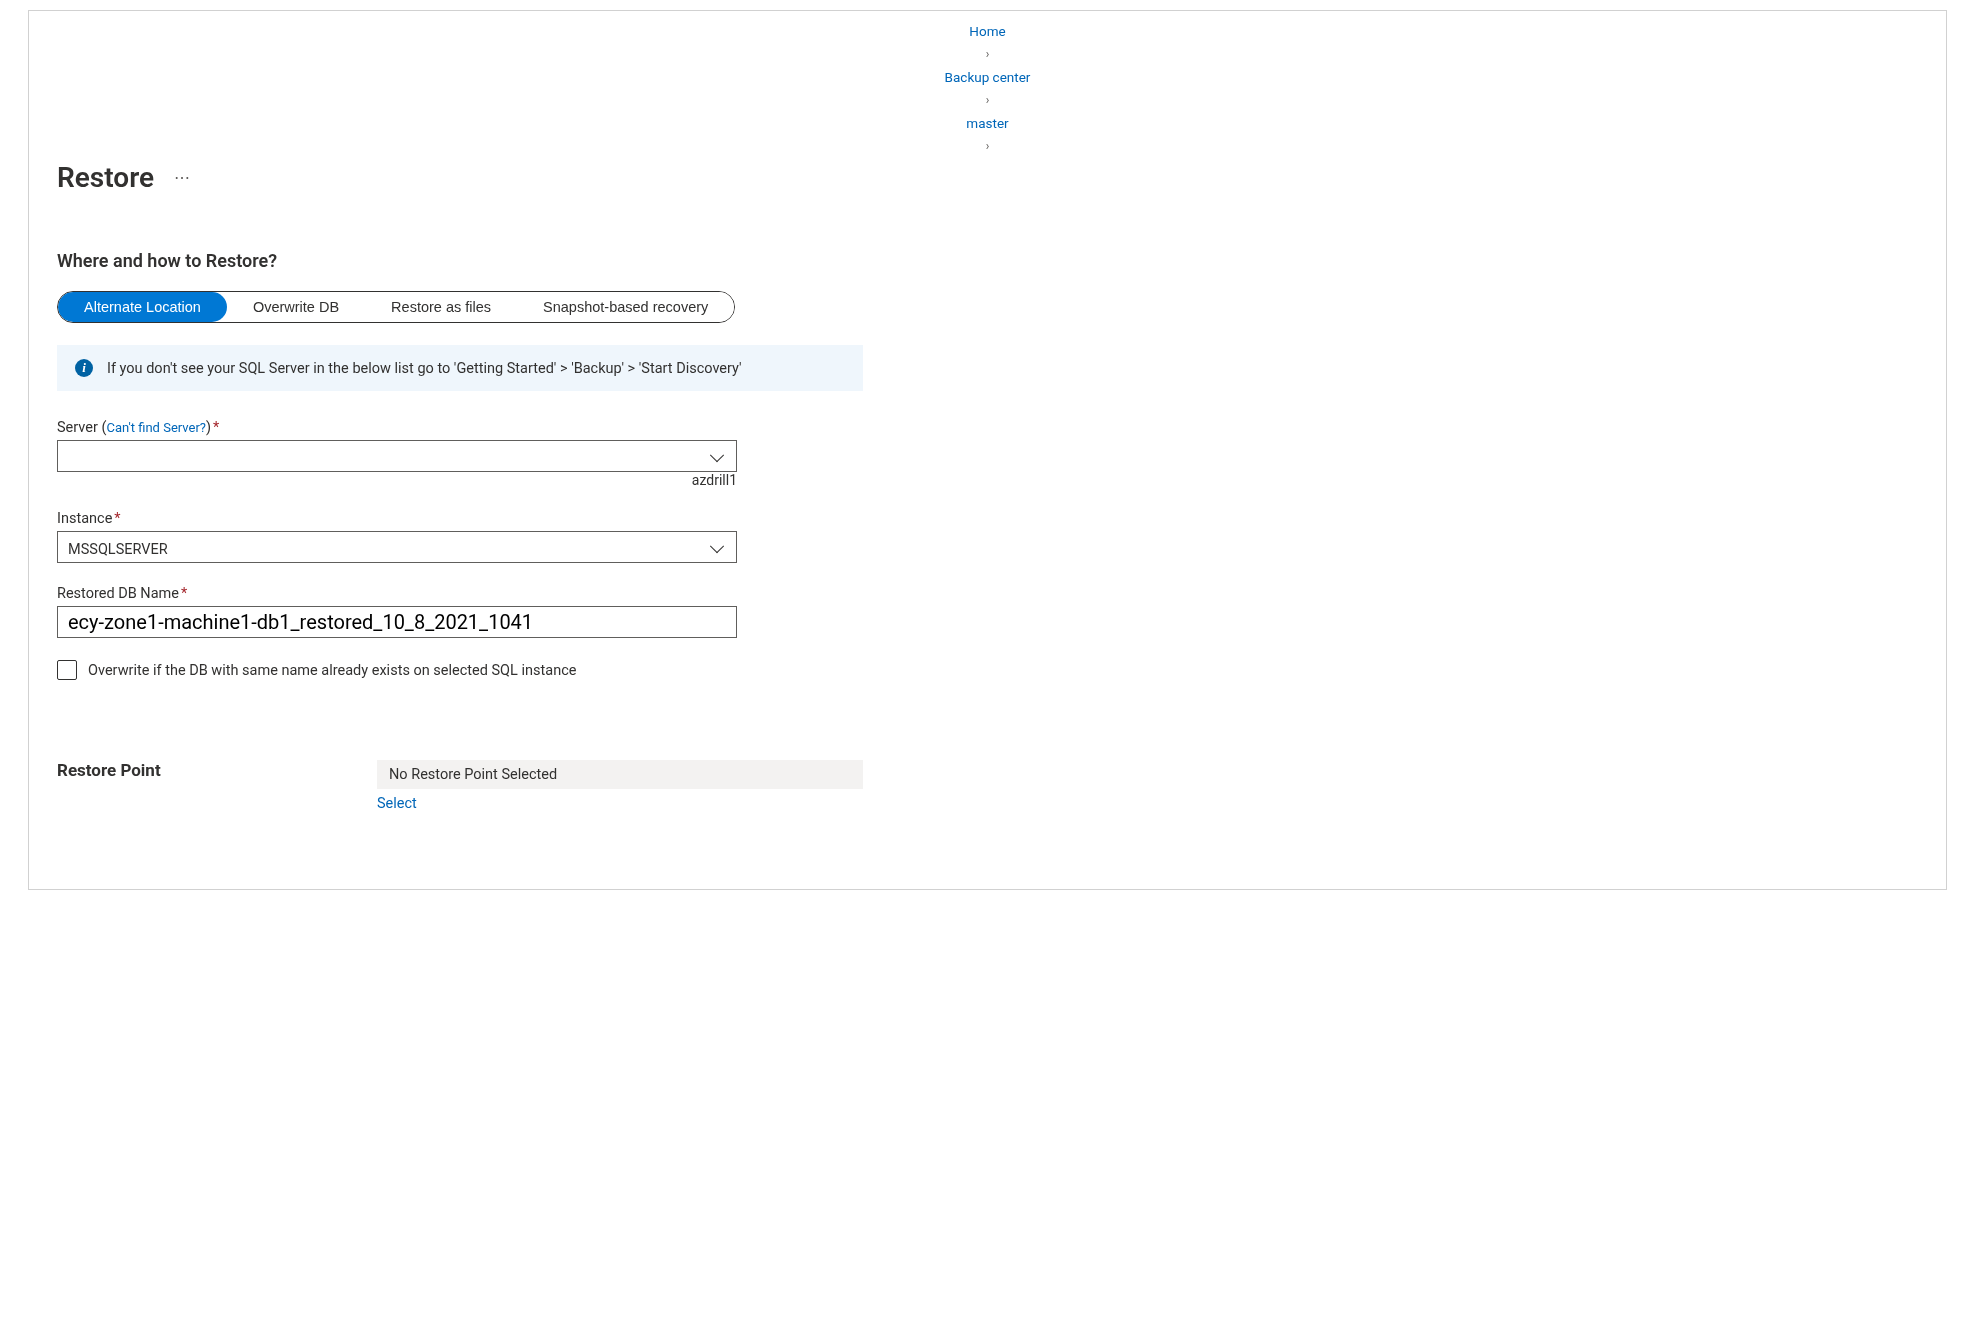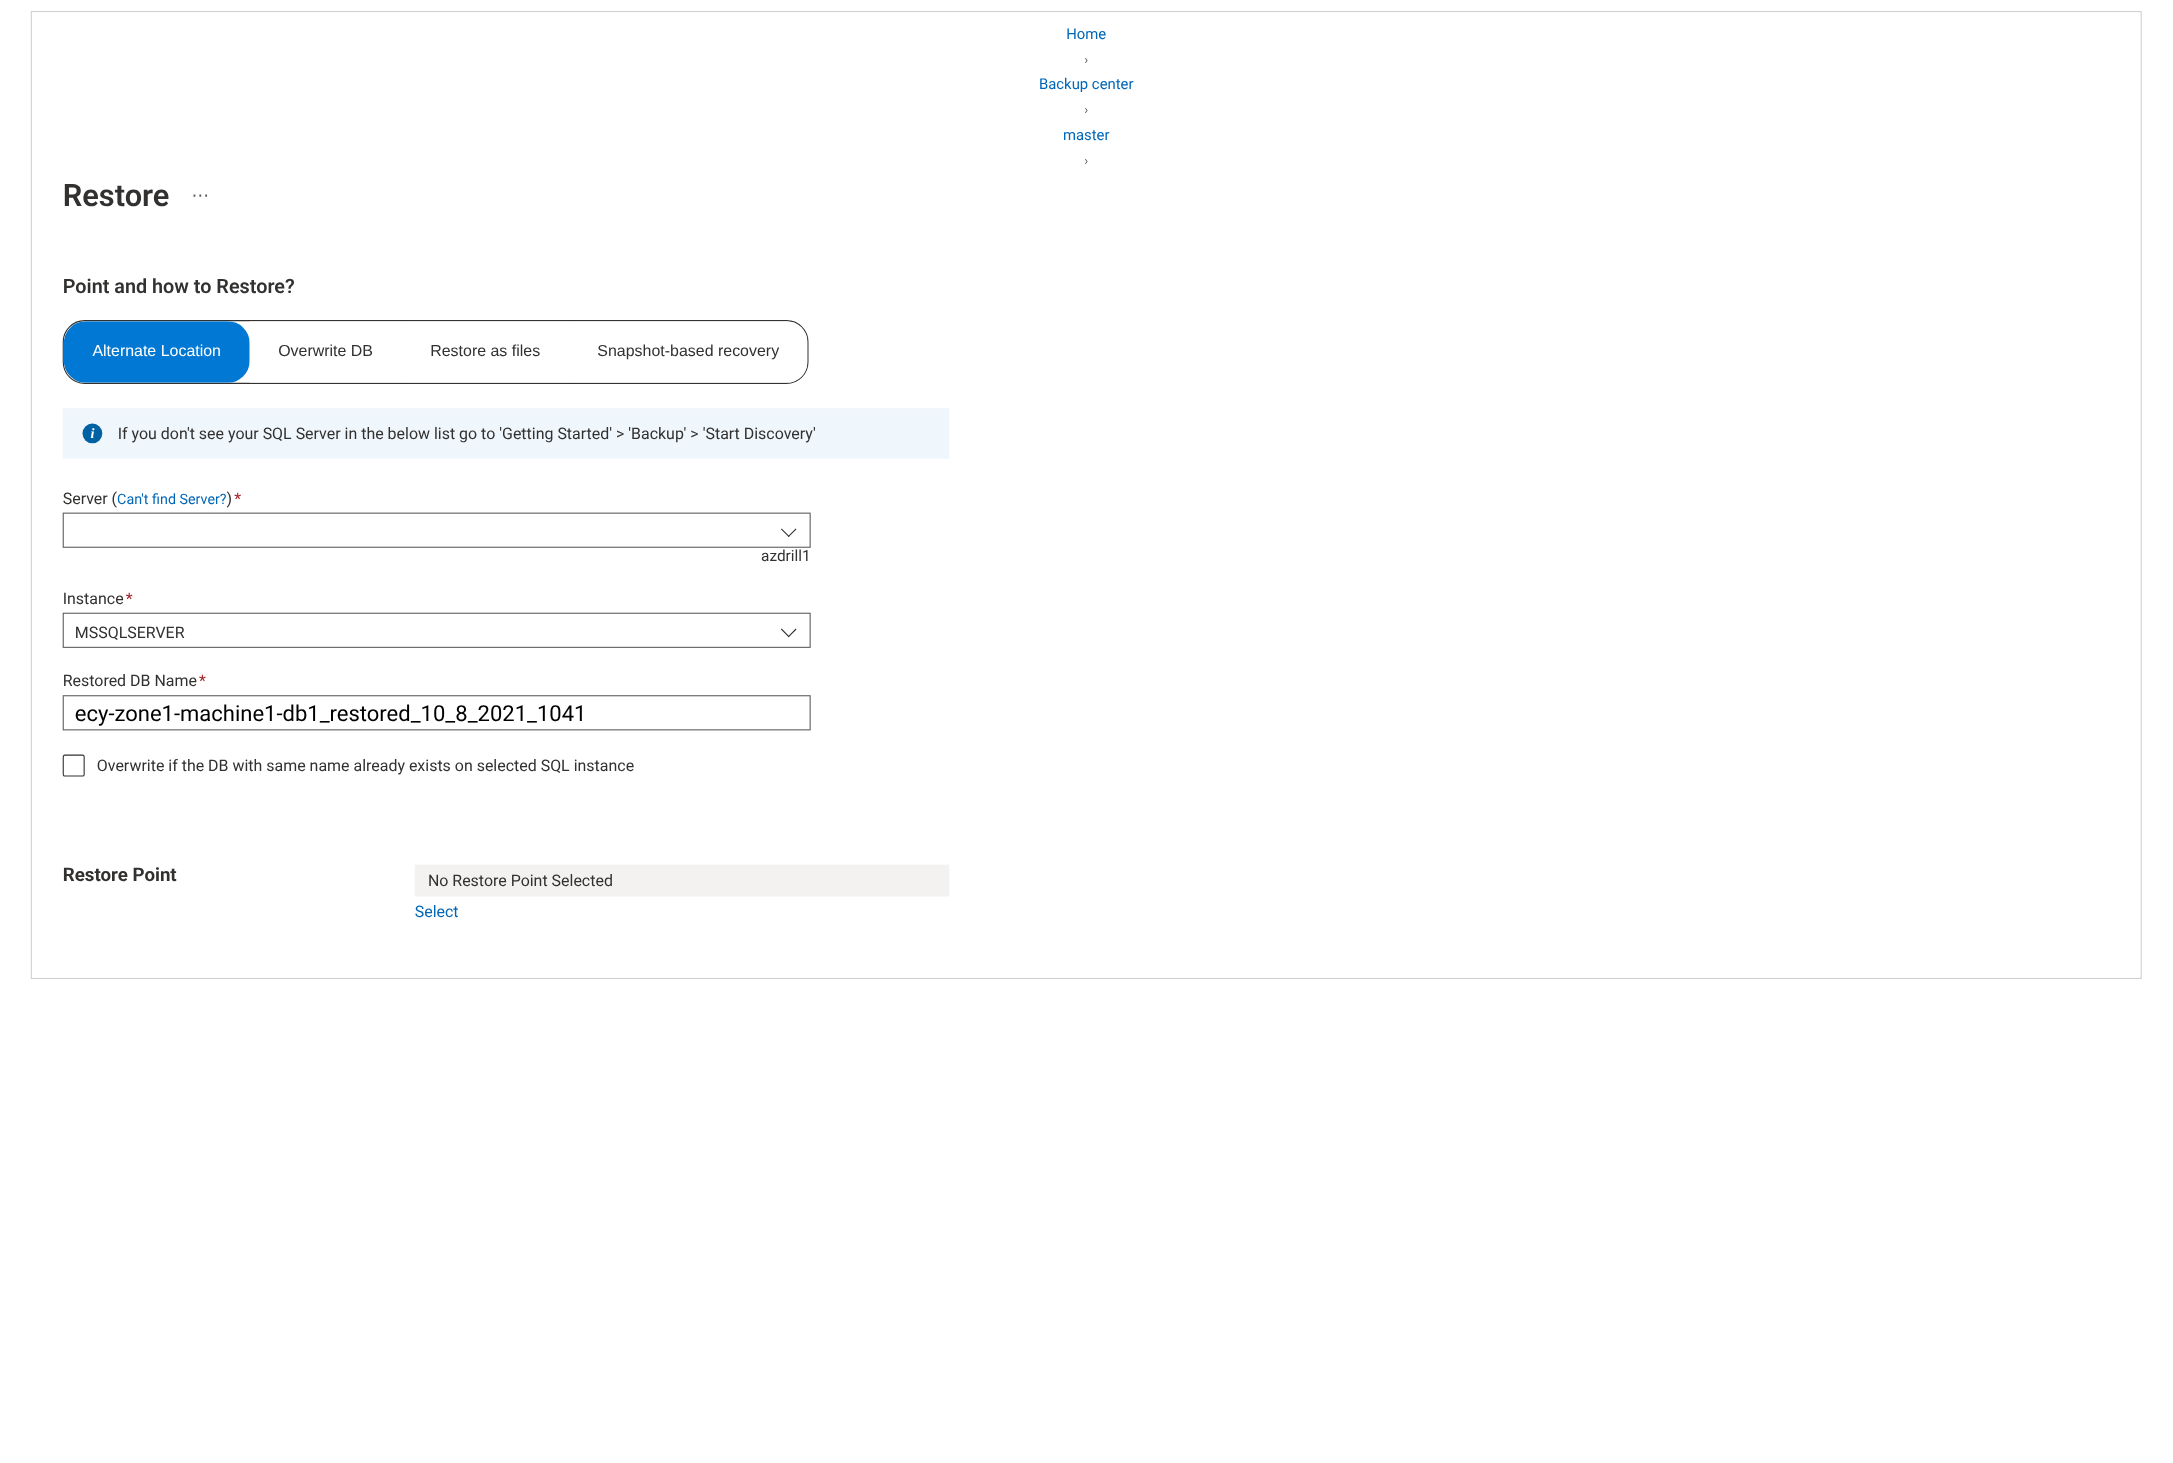--- a/index.html
+++ b/index.html
@@ -62,21 +62,21 @@
       margin-bottom: 20px;
     }
     .pill-tabs {
       display: inline-flex;
       border: 1px solid #323130;
       border-radius: 20px;
       overflow: hidden;
       margin-bottom: 22px;
     }
     .pill-tab {
-      padding: 20px 26px;
+      padding: 7px 26px;
       font-size: 14.5px;
       cursor: pointer;
       background: #ffffff;
       color: #323130;
       border: none;
     }
     .pill-tab.active {
       background: #0078d4;
       color: #ffffff;
       border-radius: 20px;
@@ -226,21 +226,21 @@
       <span class="breadcrumb-sep">›</span>
       <a href="#">master</a>
       <span class="breadcrumb-sep">›</span>
     </nav>
 
     <div class="page-title-row">
       <h1 class="page-title">Restore</h1>
       <span class="ellipsis-btn">⋯</span>
     </div>
 
-    <h2 class="section-heading">Point and how to Restore?</h2>
+    <h2 class="section-heading">Where and how to Restore?</h2>
 
     <div class="pill-tabs">
       <button class="pill-tab active">Alternate Location</button>
       <button class="pill-tab">Overwrite DB</button>
       <button class="pill-tab">Restore as files</button>
       <button class="pill-tab">Snapshot-based recovery</button>
     </div>
 
     <div class="info-box">
       <span class="info-icon">i</span>

